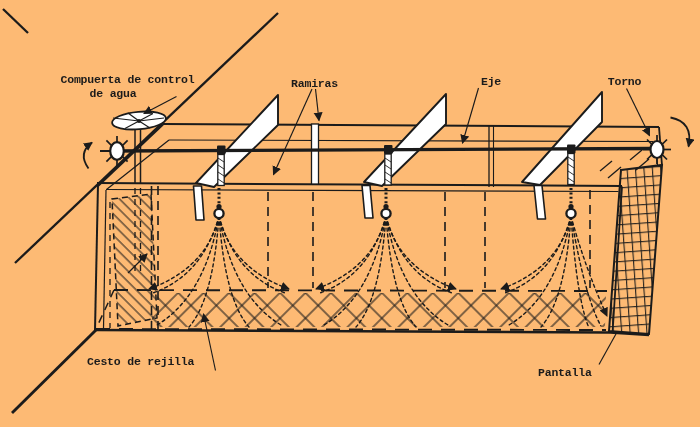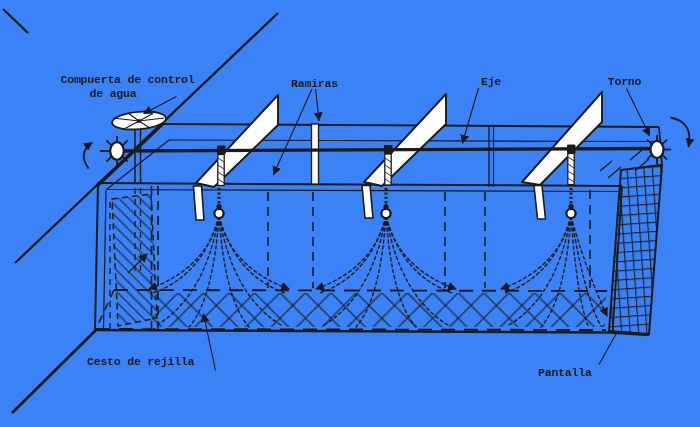--- a/index.html
+++ b/index.html
@@ -1,16 +1,16 @@
 <!DOCTYPE html>
 <html><head>
 <meta charset="utf-8">
 <style>
   html,body{margin:0;padding:0;background:#e8e8e8;}
-  .stage{position:relative;width:700px;height:427px;background:#3b82f6;overflow:hidden;
+  .stage{position:relative;width:700px;height:427px;background:#fdba74;overflow:hidden;
          font-family:"Liberation Mono","DejaVu Sans Mono",monospace;}
   svg{position:absolute;left:0;top:0;display:block;}
   text{font-family:"Liberation Mono","DejaVu Sans Mono",monospace;
        font-weight:700;font-size:11.5px;fill:#1b1b1b;letter-spacing:-0.2px;}
 </style>
 </head>
 <body>
 
 <div class="stage">
 <svg width="700" height="427" viewBox="0 0 700 427">

